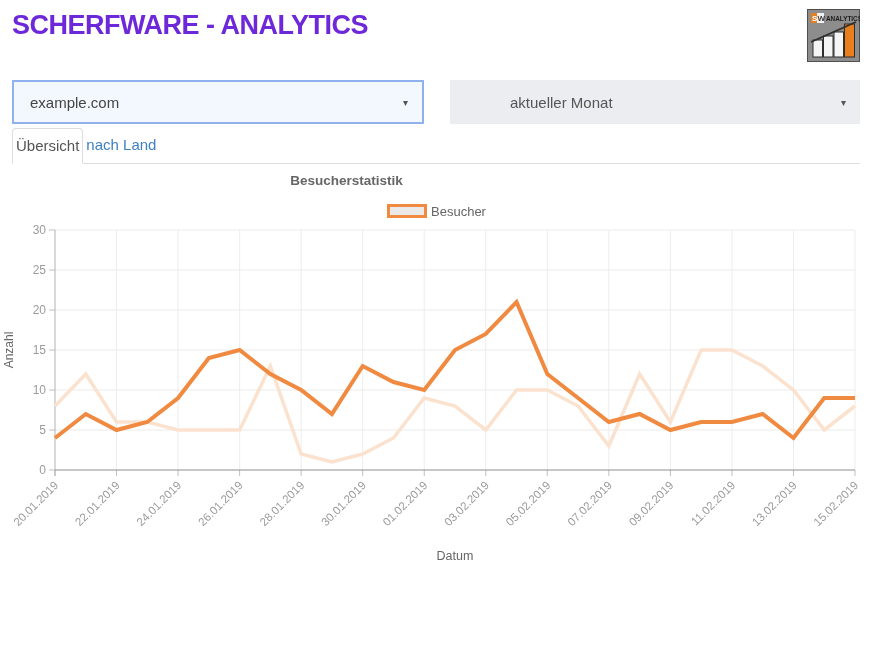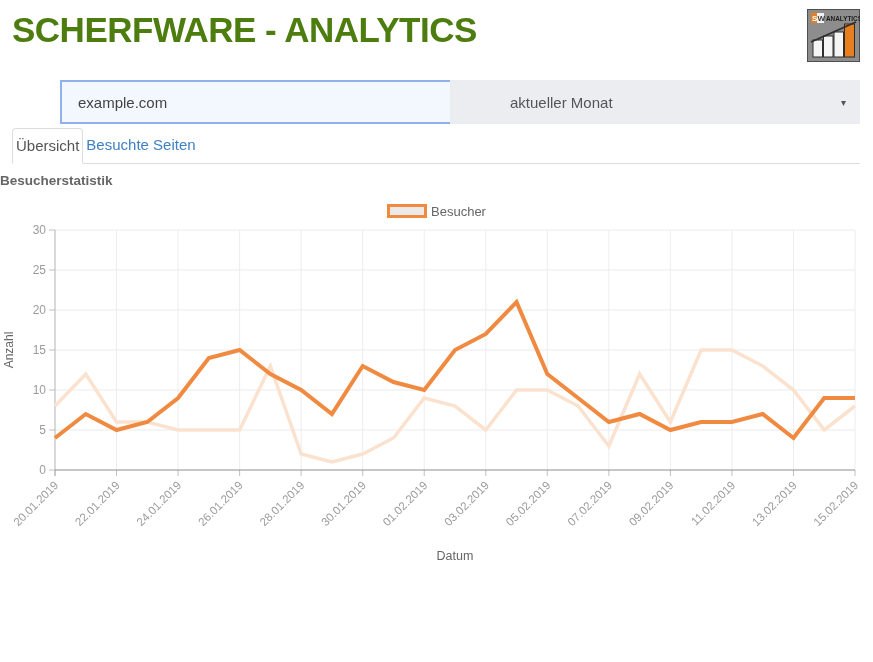--- a/index.html
+++ b/index.html
@@ -3,45 +3,45 @@
 <meta charset="utf-8">
 <style>
   * { margin:0; padding:0; box-sizing:border-box; }
   html,body { background:#fff; }
   body {
     position:relative; width:873px; height:662px; overflow:hidden;
     font-family:"Liberation Sans", sans-serif; color:#555;
   }
   .page-title {
     position:absolute; left:12px; top:10px;
-    font-size:35px; font-weight:bold; letter-spacing:-0.5px; color:#4d7c0f;
+    font-size:27px; font-weight:bold; letter-spacing:-0.5px; color:#6d28d9;
   }
   .logo { position:absolute; left:807px; top:9px; width:53px; height:53px; }
 
   .dropdown {
     position:absolute; top:80px; height:44px; display:flex; align-items:center;
     font-size:15px; cursor:pointer;
   }
   .dropdown .val { padding-left:16px; flex:1; }
   .dropdown .arrow { padding-right:14px; font-size:10px; color:#555; }
-  .dd-site { left:12px; width:412px; background:#f3f8fe; border:2px solid #8fb2ef; color:#444;margin-left:48px; }
+  .dd-site { left:12px; width:412px; background:#f3f8fe; border:2px solid #8fb2ef; color:#444; }
   .dd-period { left:450px; width:410px; background:#ebedf1; color:#555;padding-left:44px; }
 
   .tabbar {
     position:absolute; left:12px; top:128px; width:848px; height:36px;
     display:flex; align-items:stretch; border-bottom:1px solid #ddd; font-size:15px;
   }
   .tab { line-height:34px; padding:0 3px; color:#3f80c4; cursor:pointer; white-space:nowrap; }
   .tab.active {
     color:#555; background:#fff; border:1px solid #ddd; border-bottom:1px solid #fff;
     border-radius:4px 4px 0 0; margin-bottom:-1px;
   }
 
   .chart-title {
-    position:absolute; top:173px; left:0; width:693px; text-align:left;
+    position:absolute; top:173px; left:0; width:693px; text-align:center;
     font-size:13.5px; font-weight:bold; color:#666;
   }
   .legend {
     position:absolute; top:202px; left:0; width:873px; height:18px;
     display:flex; justify-content:center; align-items:center; gap:12px;
     font-size:13px; color:#666;
   }
   .legend .item { display:flex; align-items:center; gap:4px; cursor:pointer; }
   .legend .swatch { width:40px; height:14px; border:3px solid; display:inline-block; }
 
@@ -71,21 +71,21 @@
   <span class="val">example.com</span>
   <span class="arrow">▾</span>
 </div>
 <div class="dropdown dd-period" role="combobox">
   <span class="val">aktueller Monat</span>
   <span class="arrow">▾</span>
 </div>
 
 <nav class="tabbar" id="tabbar">
     <div class="tab active">Übersicht</div>
-    <div class="tab">Besuchte Seiten</div>
+    <div class="tab">nach Land</div>
   </nav>
 
 <div class="chart-title">Besucherstatistik</div>
 <div class="legend" id="legend">
     <span class="item">
       <span class="swatch" style="border-color: rgb(240, 138, 64); background: rgb(235, 234, 232);"></span>
       <span>Besucher</span>
     </span>
   </div>
 <svg class="chart-svg" id="chart" width="873" height="440" viewBox="0 0 873 440">

